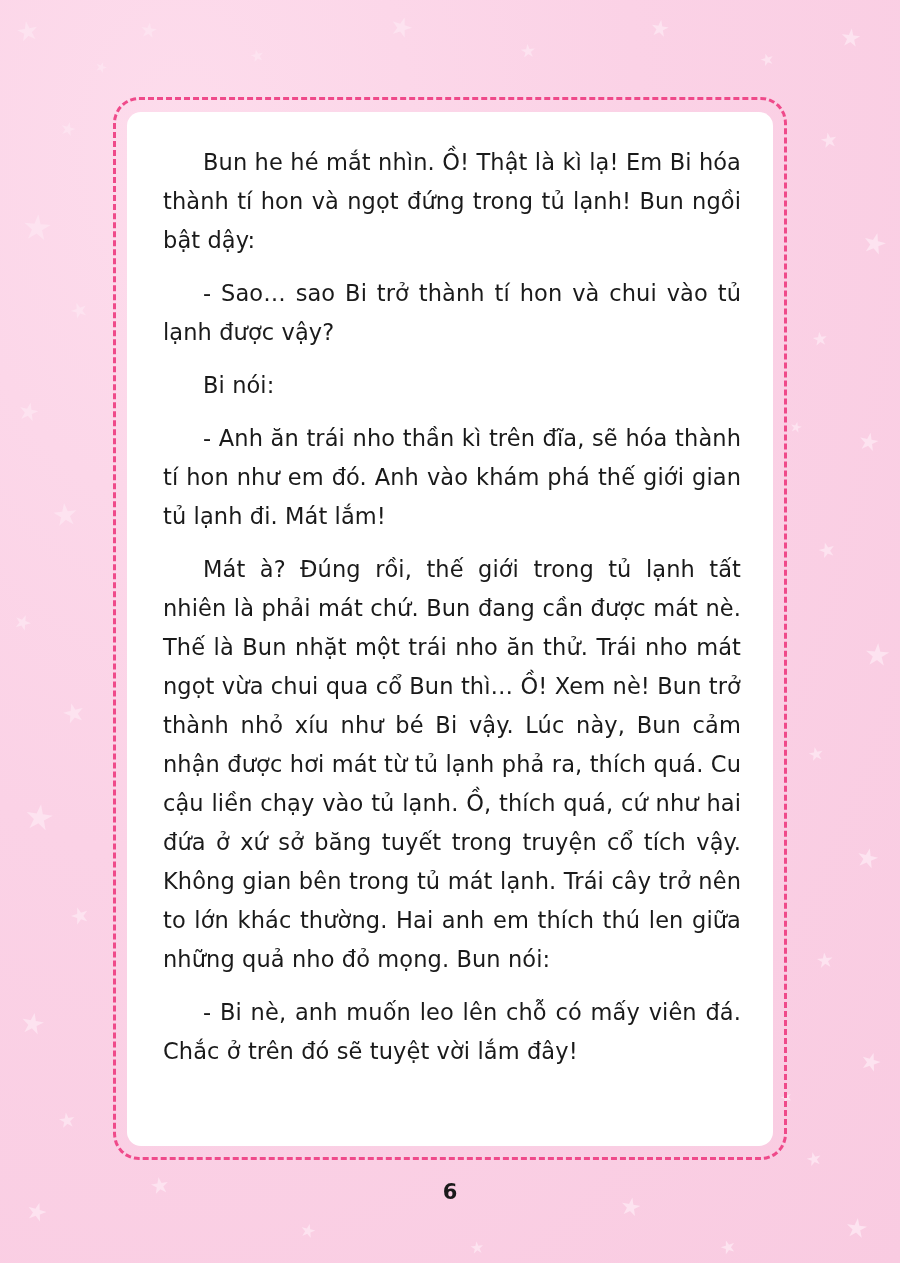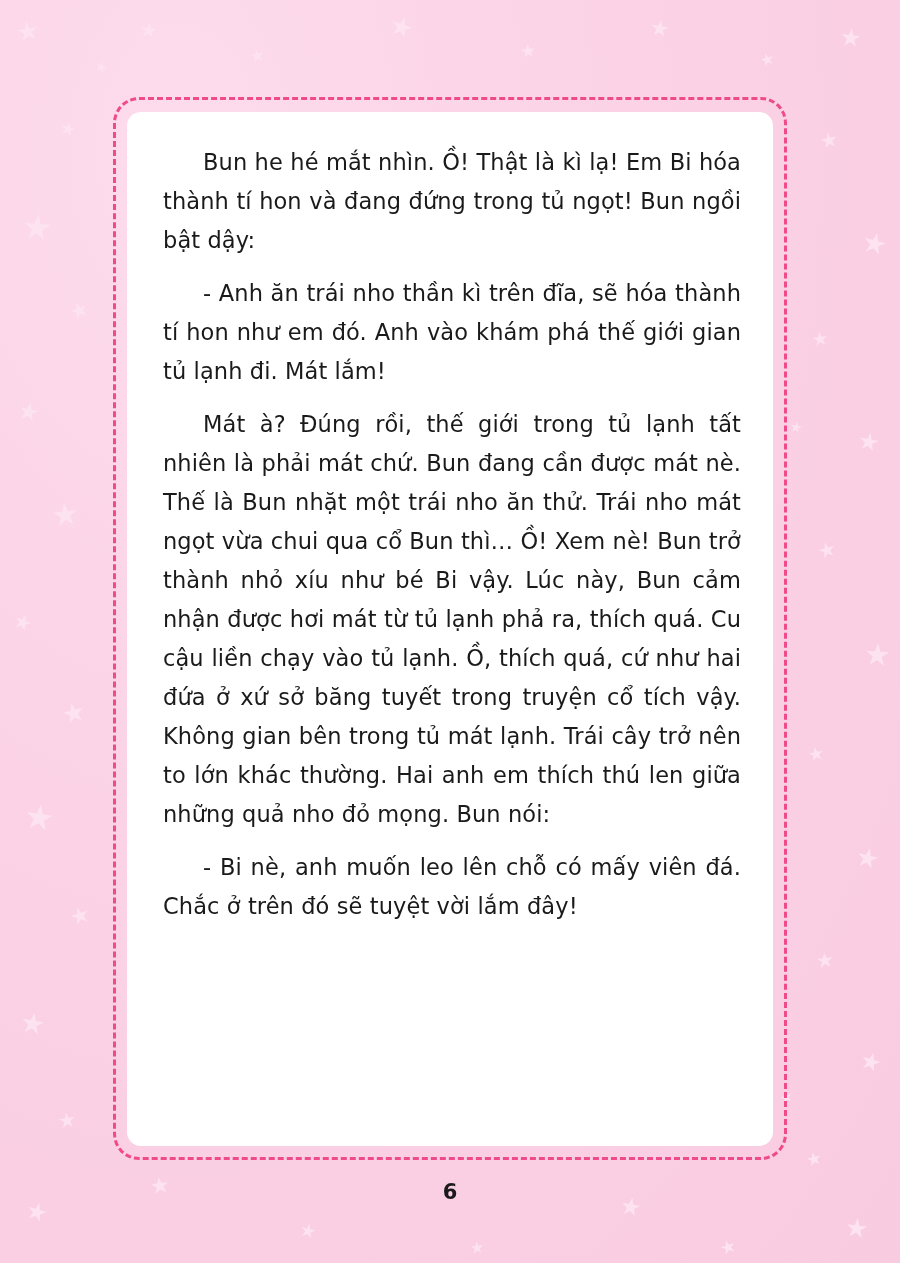--- a/index.html
+++ b/index.html
@@ -138,20 +138,22 @@
       <span class="star" style="left: 720px; top: 1238px; font-size: 18px; color: rgb(253, 227, 240); transform: rotate(-18deg);">★</span>
       <span class="star" style="left: 95px; top: 60px; font-size: 14px; color: rgb(253, 227, 240); transform: rotate(20deg);">★</span>
       <span class="star" style="left: 780px; top: 1090px; font-size: 14px; color: rgb(253, 227, 240); transform: rotate(-20deg);">★</span>
       <span class="star" style="left: 790px; top: 420px; font-size: 14px; color: rgb(253, 227, 240); transform: rotate(12deg);">★</span>
     </div>
 
   <div class="frame"></div>
   <div class="content-card"></div>
 
   <div class="text-body">
-    <p class="para">Bun he hé mắt nhìn. Ồ! Thật là kì lạ! Em Bi hóa thành tí hon và đang đứng trong tủ ngọt! Bun ngồi bật dậy:</p>
+    <p class="para">Bun he hé mắt nhìn. Ồ! Thật là kì lạ! Em Bi hóa thành tí hon và ngọt đứng trong tủ lạnh! Bun ngồi bật dậy:</p>
+    <p class="para">- Sao… sao Bi trở thành tí hon và chui vào tủ lạnh được vậy?</p>
+    <p class="para">Bi nói:</p>
     <p class="para">- Anh ăn trái nho thần kì trên đĩa, sẽ hóa thành tí hon như em đó. Anh vào khám phá thế giới gian tủ lạnh đi. Mát lắm!</p>
     <p class="para">Mát à? Đúng rồi, thế giới trong tủ lạnh tất nhiên là phải mát chứ. Bun đang cần được mát nè. Thế là Bun nhặt một trái nho ăn thử. Trái nho mát ngọt vừa chui qua cổ Bun thì… Ồ! Xem nè! Bun trở thành nhỏ xíu như bé Bi vậy. Lúc này, Bun cảm nhận được hơi mát từ tủ lạnh phả ra, thích quá. Cu cậu liền chạy vào tủ lạnh. Ồ, thích quá, cứ như hai đứa ở xứ sở băng tuyết trong truyện cổ tích vậy. Không gian bên trong tủ mát lạnh. Trái cây trở nên to lớn khác thường. Hai anh em thích thú len giữa những quả nho đỏ mọng. Bun nói:</p>
     <p class="para last">- Bi nè, anh muốn leo lên chỗ có mấy viên đá. Chắc ở trên đó sẽ tuyệt vời lắm đây!</p>
   </div>
 
   <div class="page-number">6</div>
 </div>
 
 </body></html>

